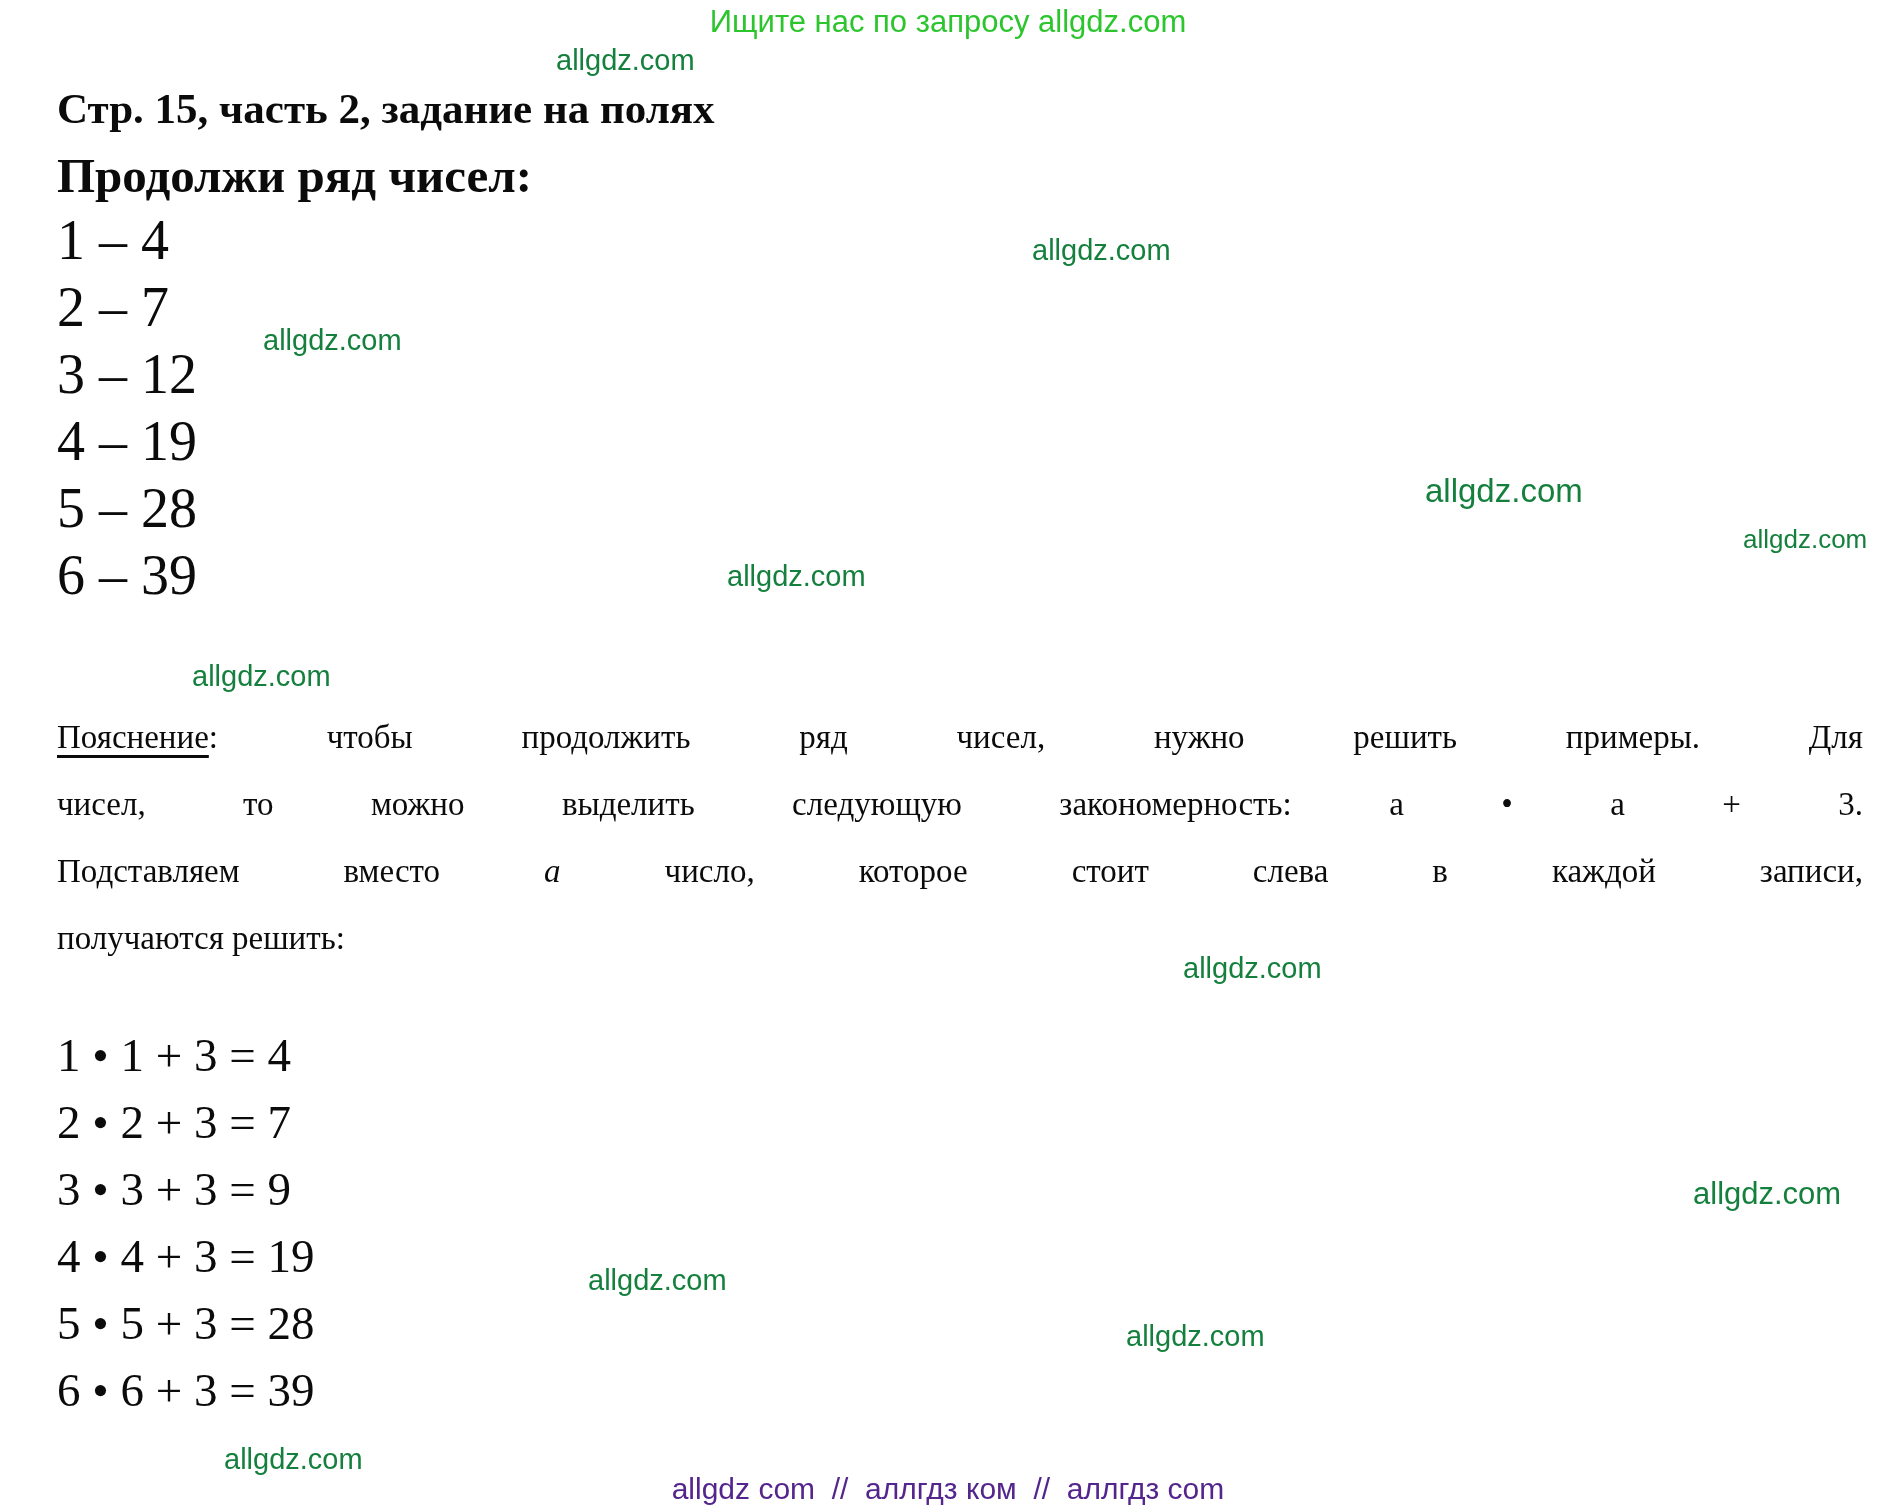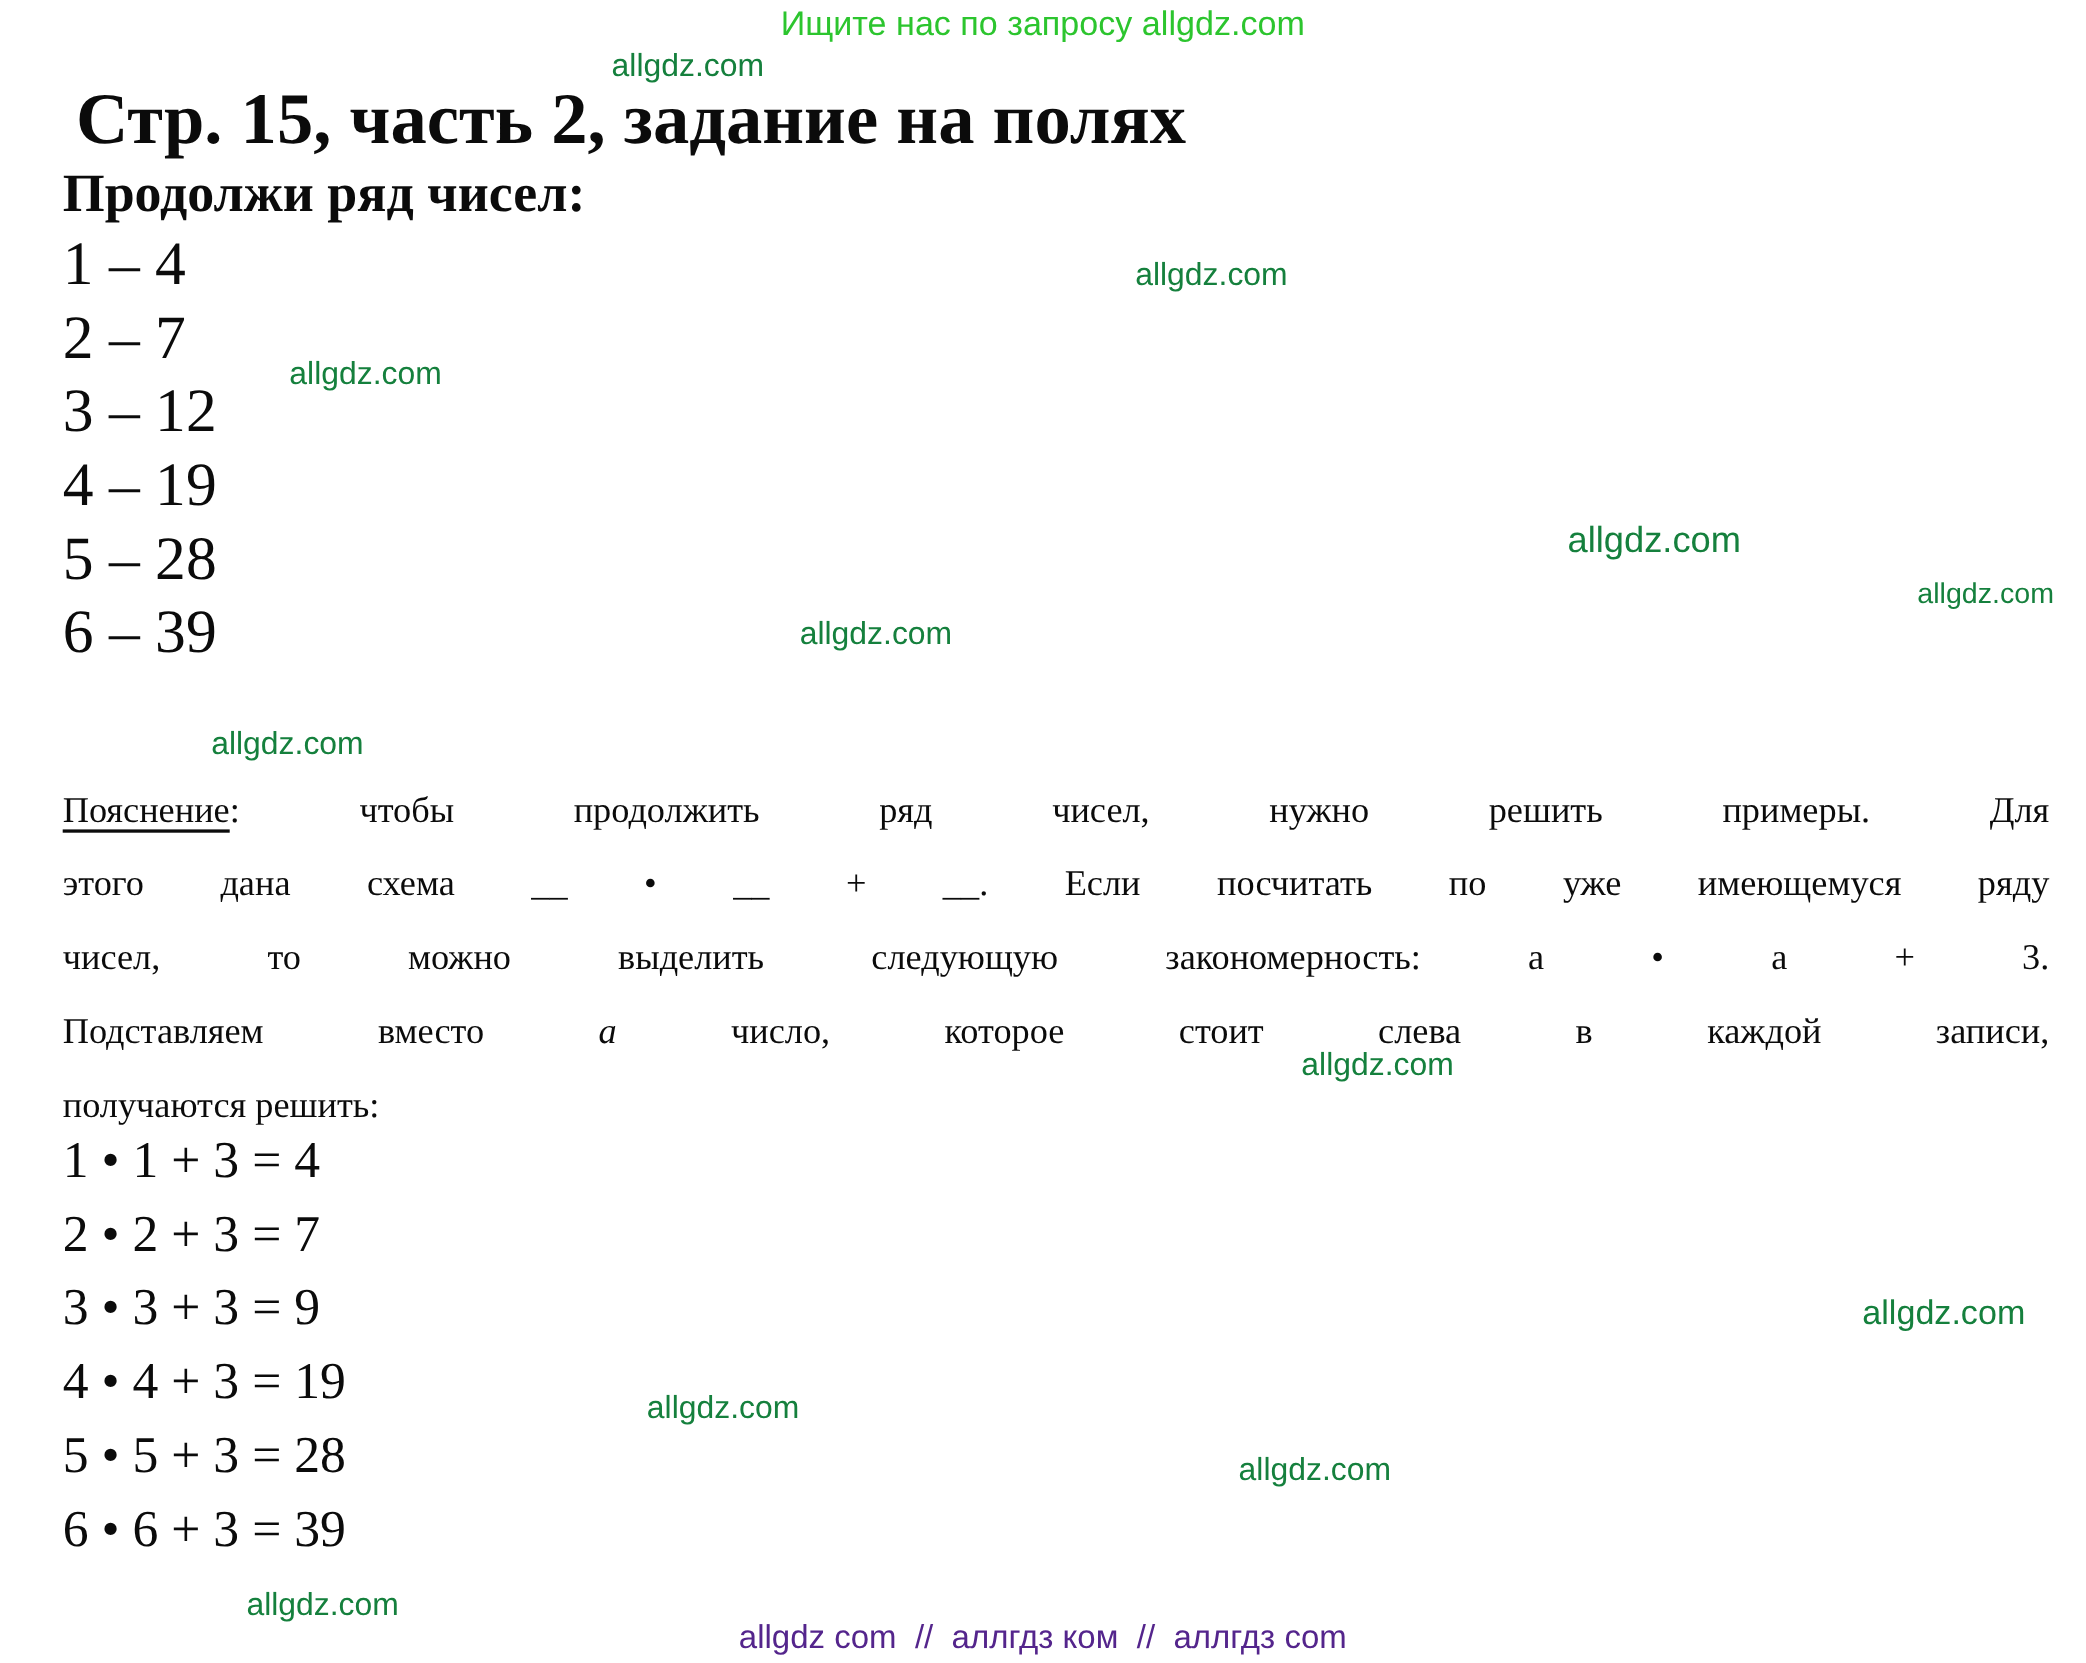--- a/index.html
+++ b/index.html
@@ -22,22 +22,22 @@
   .wm4  { left:1425px; top:472px; font-size:33px; }
   .wm5  { left:1743px; top:524px; font-size:26px; }
   .wm6  { left:727px;  top:560px; }
   .wm7  { left:192px;  top:660px; }
   .wm8  { left:1183px; top:952px; }
   .wm9  { left:1693px; top:1176px; font-size:31px; }
   .wm10 { left:588px;  top:1264px; }
   .wm11 { left:1126px; top:1320px; }
   .wm12 { left:224px;  top:1443px; }
   .h1 {
-    position:absolute; left:57px; top:75px; font-size:66px; font-weight:bold;
-    line-height:67px; white-space:nowrap;margin-left:12px;
+    position:absolute; left:57px; top:75px; font-size:43px; font-weight:bold;
+    line-height:67px; white-space:nowrap;
   }
   .h2 {
     position:absolute; left:57px; top:142px; font-size:49px; font-weight:bold;
     line-height:67px; white-space:nowrap;
   }
   .series { position:absolute; left:57px; top:207px; font-size:56px; line-height:67px; }
   .expl { position:absolute; left:57px; top:704px; width:1806px; font-size:33px; line-height:67px; }
   .jline { text-align:justify; text-align-last:justify; }
   .lline { text-align:left; }
   .u { text-decoration:underline; text-underline-offset:7px; text-decoration-thickness:3px; }
@@ -76,21 +76,20 @@
     <div>1 – 4</div>
     <div>2 – 7</div>
     <div>3 – 12</div>
     <div>4 – 19</div>
     <div>5 – 28</div>
     <div>6 – 39</div>
   </div>
 
   <div class="expl">
     <div class="jline"><span class="u">Пояснение</span><span>: чтобы продолжить ряд чисел, нужно решить примеры. Для</span></div>
-    <div class="jline">этого дана схема __ • __ + __. Если посчитать по уже имеющемуся ряду</div>
     <div class="jline">чисел, то можно выделить следующую закономерность: а • а + 3.</div>
     <div class="jline"><span>Подставляем вместо </span><span class="i">а</span><span> число, которое стоит слева в каждой записи,</span></div>
     <div class="lline">получаются решить:</div>
   </div>
 
   <div class="eqs">
     <div>1 • 1 + 3 = 4</div>
     <div>2 • 2 + 3 = 7</div>
     <div>3 • 3 + 3 = 9</div>
     <div>4 • 4 + 3 = 19</div>

